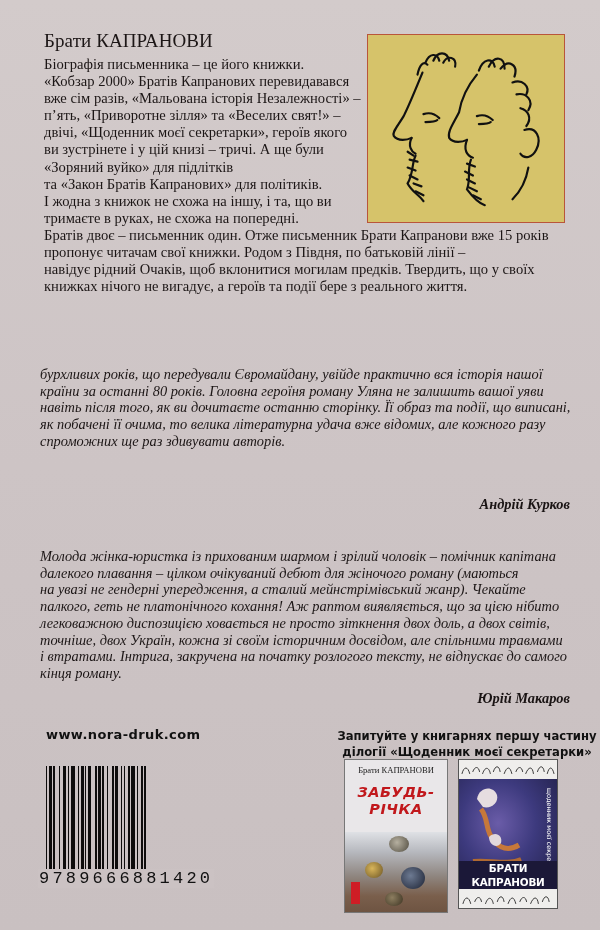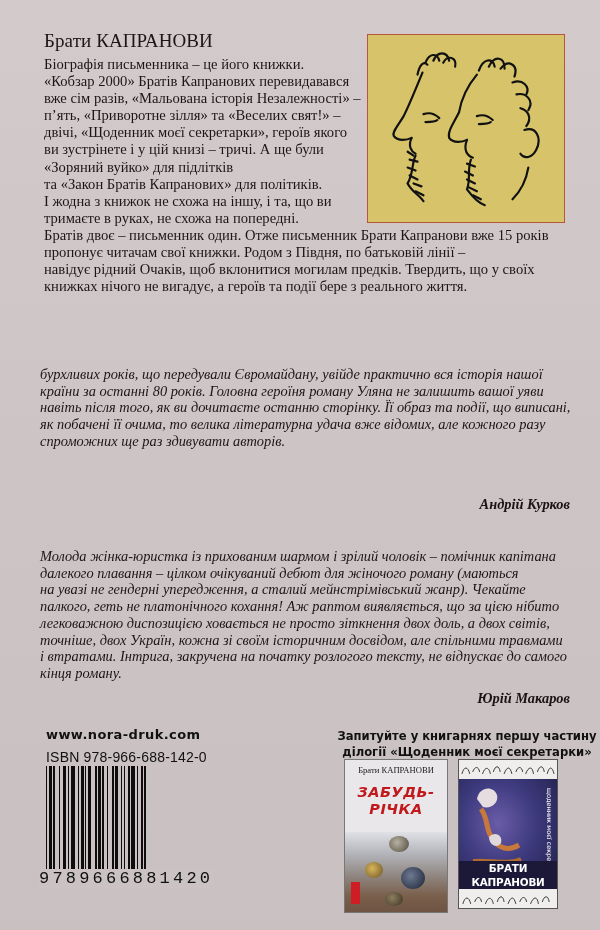--- a/index.html
+++ b/index.html
@@ -182,21 +182,20 @@
     <span class="ln">на увазі не гендерні упередження, а сталий мейнстрімівський жанр). Чекайте</span>
     <span class="ln">палкого, геть не платонічного кохання! Аж раптом виявляється, що за цією нібито</span>
     <span class="ln">легковажною диспозицією ховається не просто зіткнення двох доль, а двох світів,</span>
     <span class="ln">точніше, двох Україн, кожна зі своїм історичним досвідом, але спільними травмами</span>
     <span class="ln">і втратами. Інтрига, закручена на початку розлогого тексту, не відпускає до самого</span>
     <span class="ln">кінця роману.</span>
   </div>
   <div class="sig sig2">Юрій Макаров</div>
 
   <div class="url">www.nora-druk.com</div>
-  <div class="isbn">ISBN 978-966-688-142-0</div>
 
   <div class="barcode" id="barcode">
       <div class="bar long" style="width: 1.45px;"></div>
       <div class="gap" style="width: 1.45px;"></div>
       <div class="bar long" style="width: 2.9px;"></div>
       <div class="gap" style="width: 1.45px;"></div>
       <div class="bar" style="width: 1.45px;"></div>
       <div class="gap" style="width: 4.35px;"></div>
       <div class="bar" style="width: 1.45px;"></div>
       <div class="gap" style="width: 2.9px;"></div>

